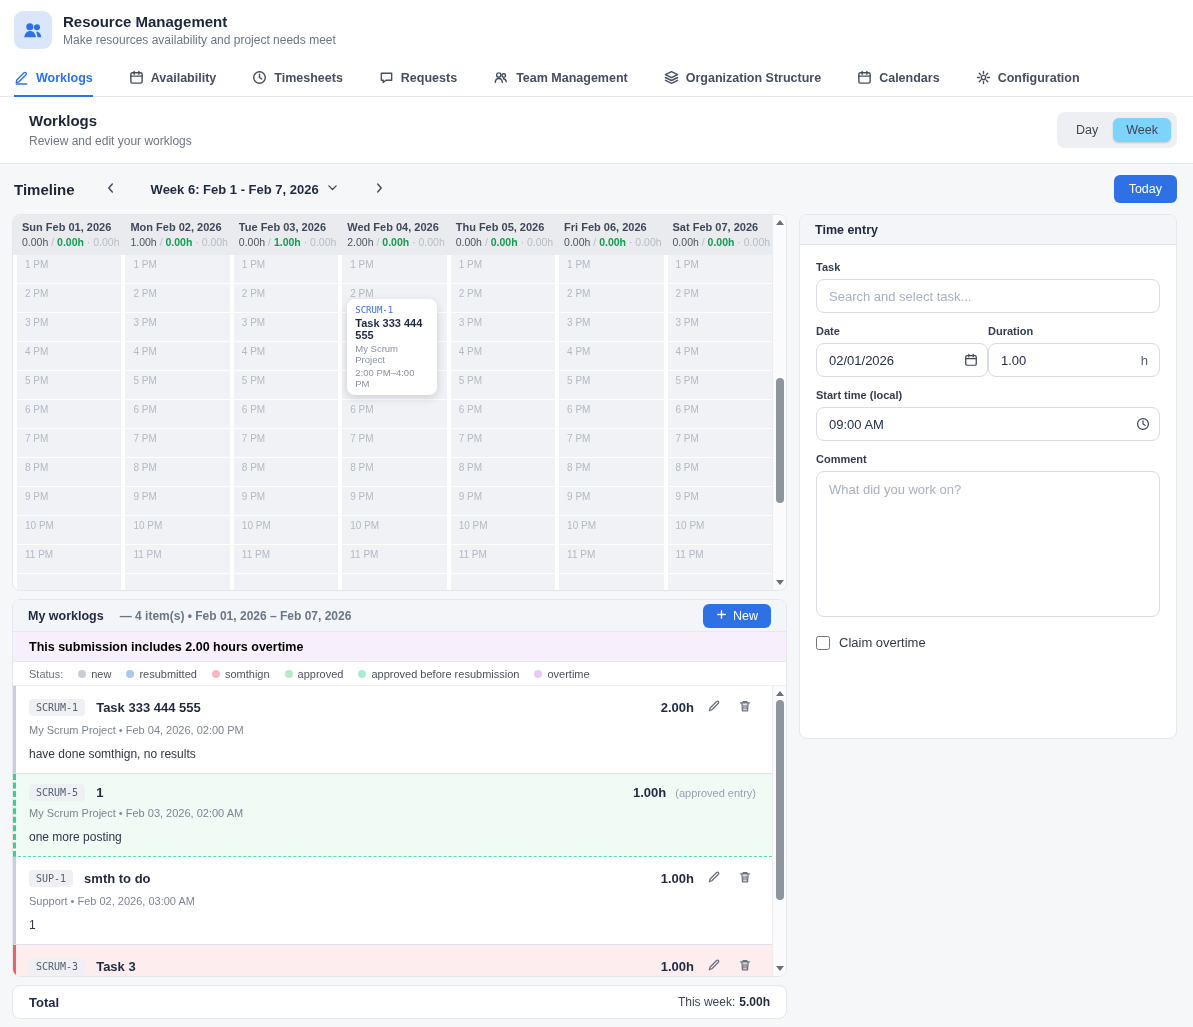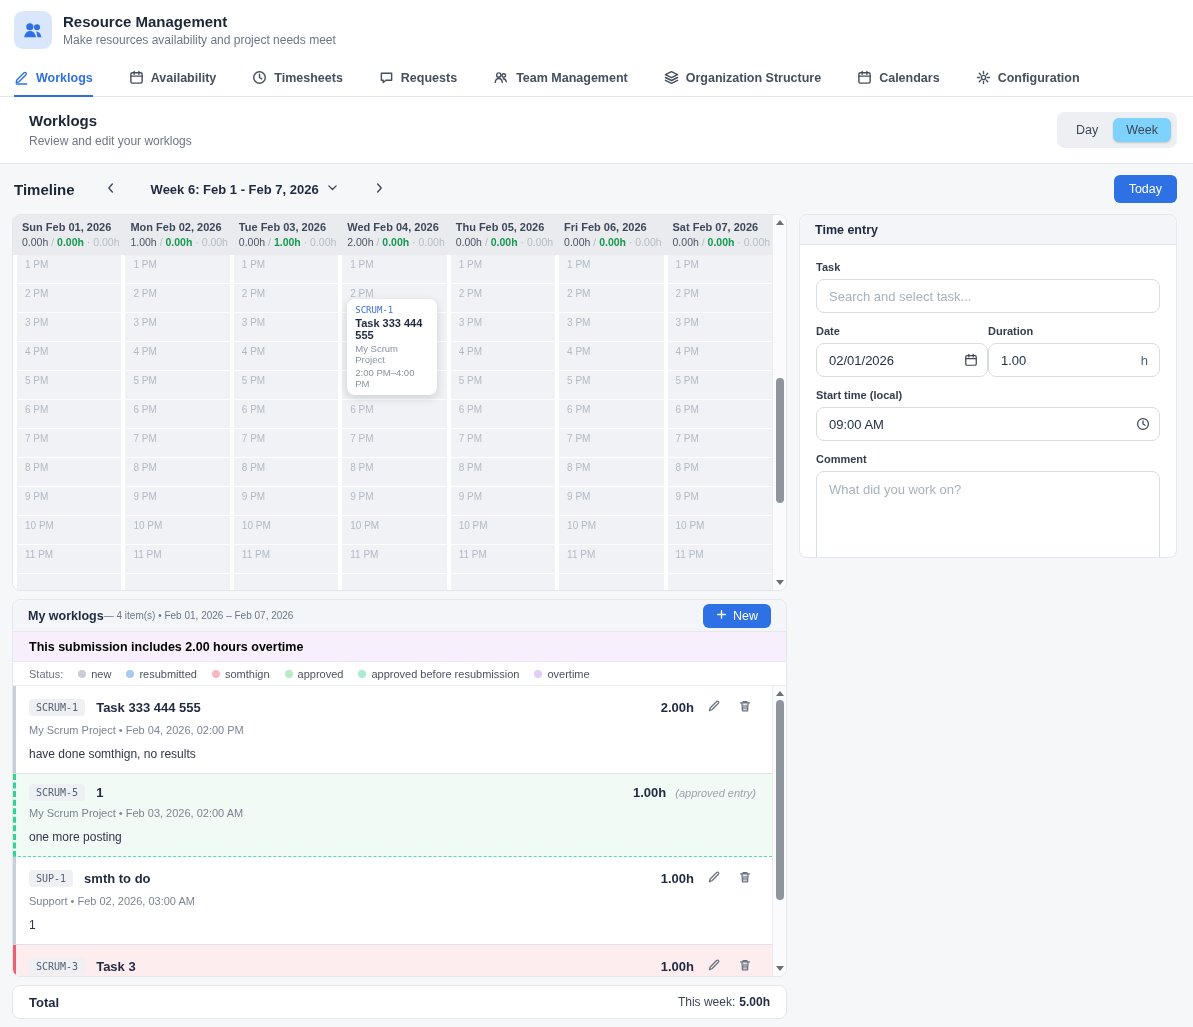--- a/index.html
+++ b/index.html
@@ -63,56 +63,56 @@
   .event-proj,.event-time{font-size:9.5px;color:#8a93a0;margin-top:2px}
 
   
   .vscroll{position:absolute;top:0;right:0;bottom:0;width:14px;background:#fbfbfd;border-left:1px solid #ececf0;z-index:4}
   .vthumb{position:absolute;left:3px;width:8px;border-radius:4px;background:#8f959d;cursor:pointer}
   .arr-up,.arr-down{position:absolute;left:3px;width:0;height:0;border-left:4px solid transparent;border-right:4px solid transparent;cursor:pointer}
   .arr-up{top:5px;border-bottom:5px solid #6a7078}
   .arr-down{bottom:5px;border-top:5px solid #6a7078}
 
   
-  .time-entry-panel{height:344px}
+  .time-entry-panel{height:525px}
   .te-body{padding:14px 16px 16px}
   .field-label{font-size:11px;font-weight:bold;color:#333d4e;margin:12px 0 6px}
   .field-label.first{margin-top:2px}
   .input-wrap{position:relative}
   .text-input{width:100%;height:34px;border:1px solid #d8dce3;border-radius:8px;padding:0 12px;font-family:inherit;font-size:13px;color:#243049;background:#fff}
   .text-input::placeholder{color:#a9b1bd}
   textarea.text-input{height:146px;padding:10px 12px;resize:none}
   .input-icon{position:absolute;right:10px;top:50%;transform:translateY(-50%);color:#3c4657;display:flex}
   .suffix{position:absolute;right:12px;top:50%;transform:translateY(-50%);font-size:13px;color:#55606f}
   .row2{display:flex;}
   .row2>div{flex:1}
   .overtime-row{display:flex;align-items:center;gap:9px;margin-top:15px;font-size:13px;color:#2f3a4a}
   .overtime-row input{width:14px;height:14px;accent-color:#2e71e5;margin:0;cursor:pointer}
 
   
   .worklogs-panel{height:378px;margin-top:8px;display:flex;flex-direction:column}
   .wl-head{height:32px}
-  .wl-summary{font-weight:normal;font-size:10px;color:#6d7686;margin-left:0}
+  .wl-summary{font-weight:bold;font-size:12px;color:#6d7686;margin-left:16px}
   .new-btn{margin-left:auto;background:#2e71e5;color:#fff;border:0;border-radius:6px;font-size:12.5px;padding:5px 13px;display:flex;align-items:center;gap:6px;cursor:pointer}
   .notice{background:#f8effc;color:#000000;font-size:12.5px;font-weight:bold;display:flex;align-items:center;padding:0 16px;height:30px;border-bottom:1px solid #efe3f6;flex:0 0 auto}
   .legend{display:flex;align-items:center;gap:15px;padding:0 16px;height:24px;font-size:11px;color:#4a5260;border-bottom:1px solid #edeff2;flex:0 0 auto}
   .legend-label{color:#6b7480}
   .legend-item{display:flex;align-items:center;gap:5px}
   .legend-dot{width:8px;height:8px;border-radius:50%}
   .entries{position:relative;flex:1;overflow:hidden}
   .entries-inner{margin-right:14px}
   .entry{border-left:3px solid #c9cfd8;border-bottom:1px solid #dfe3e9;padding:10px 16px 12px 13px;background:#fff}
   .entry.status-approved{background:#effbf4;border-left:3px dashed #35d391;border-bottom:1px dashed #5cd9a4}
   .entry.status-rejected{background:#fdedef;border-left-color:#ec5f70;border-bottom:0}
   .entry-top{display:flex;align-items:center;gap:11px}
   .badge{background:#eef0f4;border-radius:4px;font-family:"DejaVu Sans Mono",monospace;font-size:10px;color:#555f6f;padding:3px 7px;flex:0 0 auto}
   .entry-title{font-size:13px;font-weight:bold;color:#1f2940}
   .entry-right{margin-left:auto;display:flex;align-items:center;gap:9px}
   .entry-hours{font-size:13px;font-weight:bold;color:#1f2940}
-  .entry-note{font-size:11px;font-style:italic;color:#9aa2ae}
+  .entry-note{font-size:11px;color:#9aa2ae}
   .icon-btn{width:22px;height:22px;border:0;background:transparent;color:#6a7380;cursor:pointer;display:flex;align-items:center;justify-content:center;padding:0}
   .entry-meta{font-size:11px;color:#7c8593;margin-top:6px}
   .entry-comment{font-size:12px;color:#2f3748;margin-top:11px}
 
   .total-bar{margin-top:8px;background:#fff;border:1px solid #e4e7ec;border-radius:8px;height:34px;display:flex;align-items:center;justify-content:space-between;padding:0 16px;flex:0 0 auto}
   .total-label{font-size:13px;font-weight:bold;color:#1f2940}
   .total-right{font-size:12px;color:#3d4656}
   .total-right b{color:#1f2940;margin-left:4px}
 </style>
 </head>

